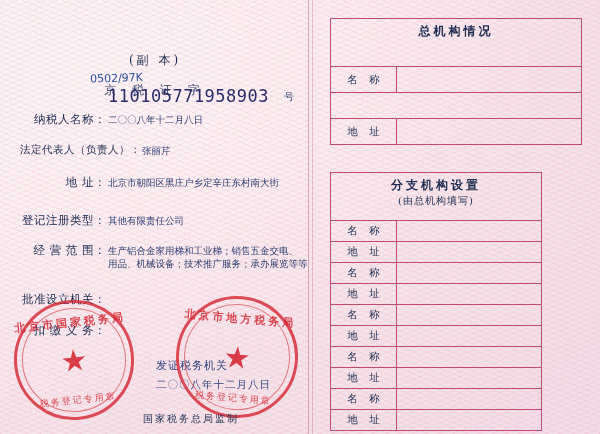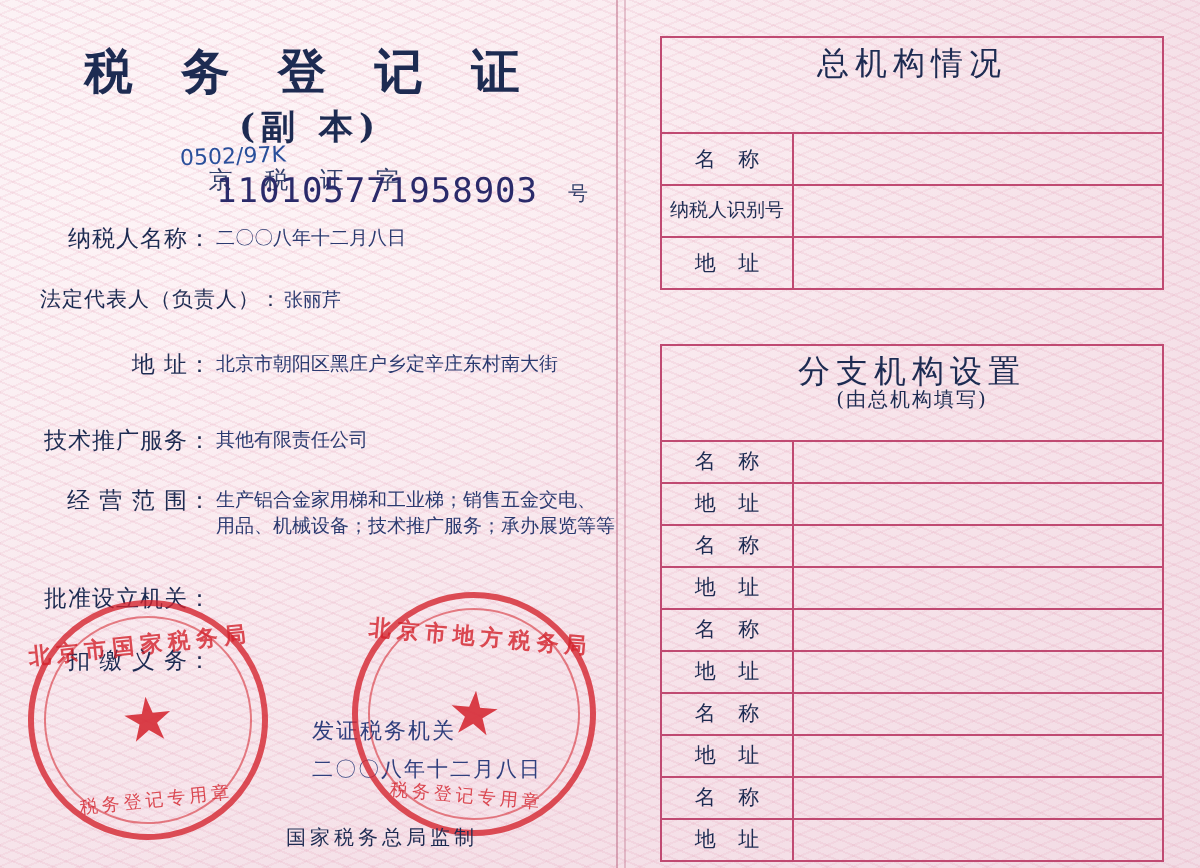--- a/index.html
+++ b/index.html
@@ -29,21 +29,21 @@
   
   #left{position:absolute;left:0;top:0;width:310px;height:434px;}
   #title{
     position:absolute;left:0;right:0;top:20px;text-align:center;
     font-family:"DejaVu Serif","Liberation Serif",serif;
     font-size:24px;font-weight:bold;letter-spacing:8px;color:#1d2b52;
   }
   #subtitle{
     position:absolute;left:0;right:0;top:52px;text-align:center;
     font-family:"DejaVu Serif","Liberation Serif",serif;
-    font-size:17px;font-weight:bold;letter-spacing:3px;color:#1d2b52;
+    font-size:12px;font-weight:normal;letter-spacing:3px;color:#1d2b52;
   }
   #certno-line{
     position:absolute;left:90px;top:70px;width:150px;height:14px;
     font-size:11px;color:#2a4f9b;transform:rotate(-2deg);
     font-family:"DejaVu Sans","Liberation Sans",sans-serif;
   }
   #certlabel{
     position:absolute;left:0;right:0;top:82px;text-align:center;
     font-family:"DejaVu Serif","Liberation Serif",serif;
     font-size:12px;letter-spacing:6px;color:#33406b;
@@ -71,21 +71,21 @@
   
   #right{position:absolute;left:312px;top:0;width:288px;height:434px;}
   .tbl{
     position:absolute;border:1px solid #c04a72;box-sizing:border-box;
   }
   .hdr{
     text-align:center;color:#1d2b52;
     font-family:"DejaVu Serif","Liberation Serif",serif;
     padding-top:5px;line-height:15px;
   }
-  .hdr .h1{font-size:16px;letter-spacing:3px;font-weight:normal;text-align:center;}
+  .hdr .h1{font-size:12px;letter-spacing:3px;font-weight:bold;text-align:center;}
   .hdr .h2{font-size:10px;letter-spacing:1px;}
   .row{
     position:relative;border-top:1px solid #c04a72;height:26px;box-sizing:border-box;
   }
   .row .rl{
     position:absolute;left:0;top:0;width:66px;height:100%;
     border-right:1px solid #c04a72;box-sizing:border-box;
     display:flex;align-items:center;justify-content:center;
     font-family:"DejaVu Serif","Liberation Serif",serif;
     font-size:10.5px;color:#1d2b52;letter-spacing:4px;text-indent:4px;
@@ -146,21 +146,20 @@
 </head>
 <body>
 
 <div id="doc">
   <div id="texture"></div>
 
   <div class="vline" style="left:308px;"></div>
   <div class="vline" style="left:312px;background:rgba(180,90,120,0.30);"></div>
 
   <div id="left">
-    <div id="title">税 务 登 记 证</div>
     <div id="subtitle">(副 本)</div>
 
     <div id="certno-line">0502/97K</div>
 
     <div id="certlabel">京 税 证 字</div>
     <div id="certnum">110105771958903</div>
     <div id="certnum-suffix">号</div>
 
     <div class="field" style="top:112px;">
       <div class="flabel">纳税人名称：</div>
@@ -177,21 +176,21 @@
     </div>
 
     <div class="field" style="top:175px;">
       <div class="flabel">地      址：</div>
       <div class="fvalue">
         <span class="ln">北京市朝阳区黑庄户乡定辛庄东村南大街</span>
       </div>
     </div>
 
     <div class="field" style="top:213px;">
-      <div class="flabel">技术推广服务：</div>
+      <div class="flabel">登记注册类型：</div>
       <div class="fvalue">
         <span class="ln">其他有限责任公司</span>
       </div>
     </div>
 
     <div class="field" style="top:243px;">
       <div class="flabel">经 营 范 围：</div>
       <div class="fvalue">
         <span class="ln">生产铝合金家用梯和工业梯；销售五金交电、</span>
         <span class="ln">用品、机械设备；技术推广服务；承办展览等等</span>
@@ -240,30 +239,29 @@
 
     <div class="tbl" style="left:18px;top:18px;width:252px;">
       <div class="hdr" style="height:42px;">
         <div class="h1">总机构情况</div>
       </div>
       <div class="row">
         <div class="rl">名 称</div>
         <div class="rv"></div>
       </div>
       <div class="row">
-        <div class="rl" style="letter-spacing:0;text-indent:0;font-size:9.5px;">纳税人识别号</div>
         <div class="rv"></div>
       </div>
       <div class="row">
         <div class="rl">地 址</div>
         <div class="rv"></div>
       </div>
     </div>
 
-    <div class="tbl" style="left:18px;top:172px;width:252px;">
+    <div class="tbl" style="left:18px;top:172px;width:212px;">
       <div class="hdr" style="height:42px;">
         <div class="h1">分支机构设置</div>
         <div class="h2">(由总机构填写)</div>
       </div>
 
       <div class="row" style="height:21px;">
         <div class="rl">名 称</div>
         <div class="rv"></div>
       </div>
       <div class="row" style="height:21px;">

